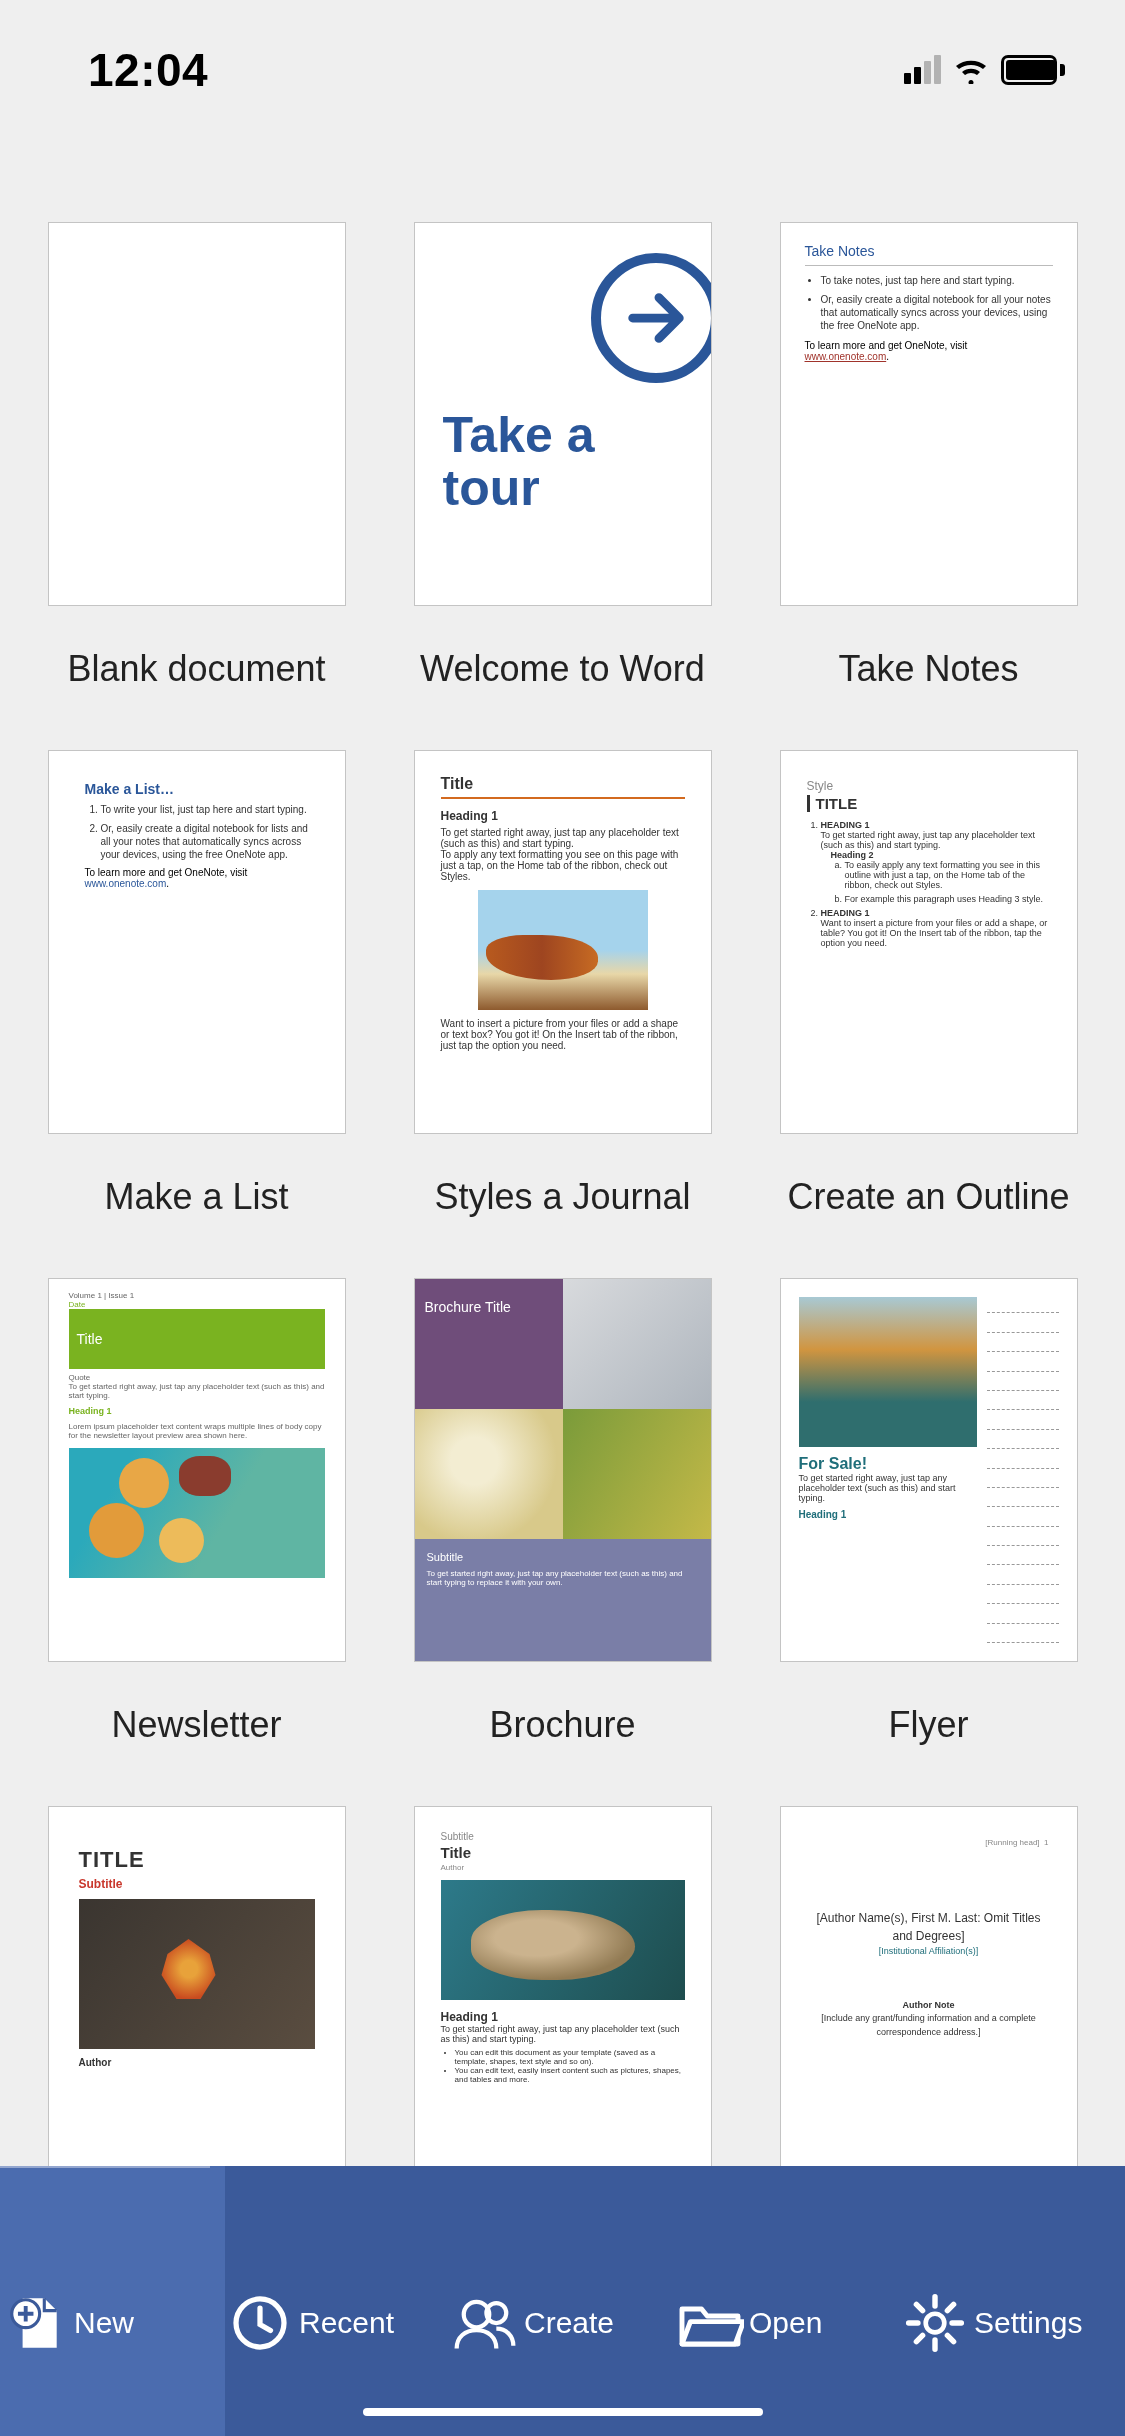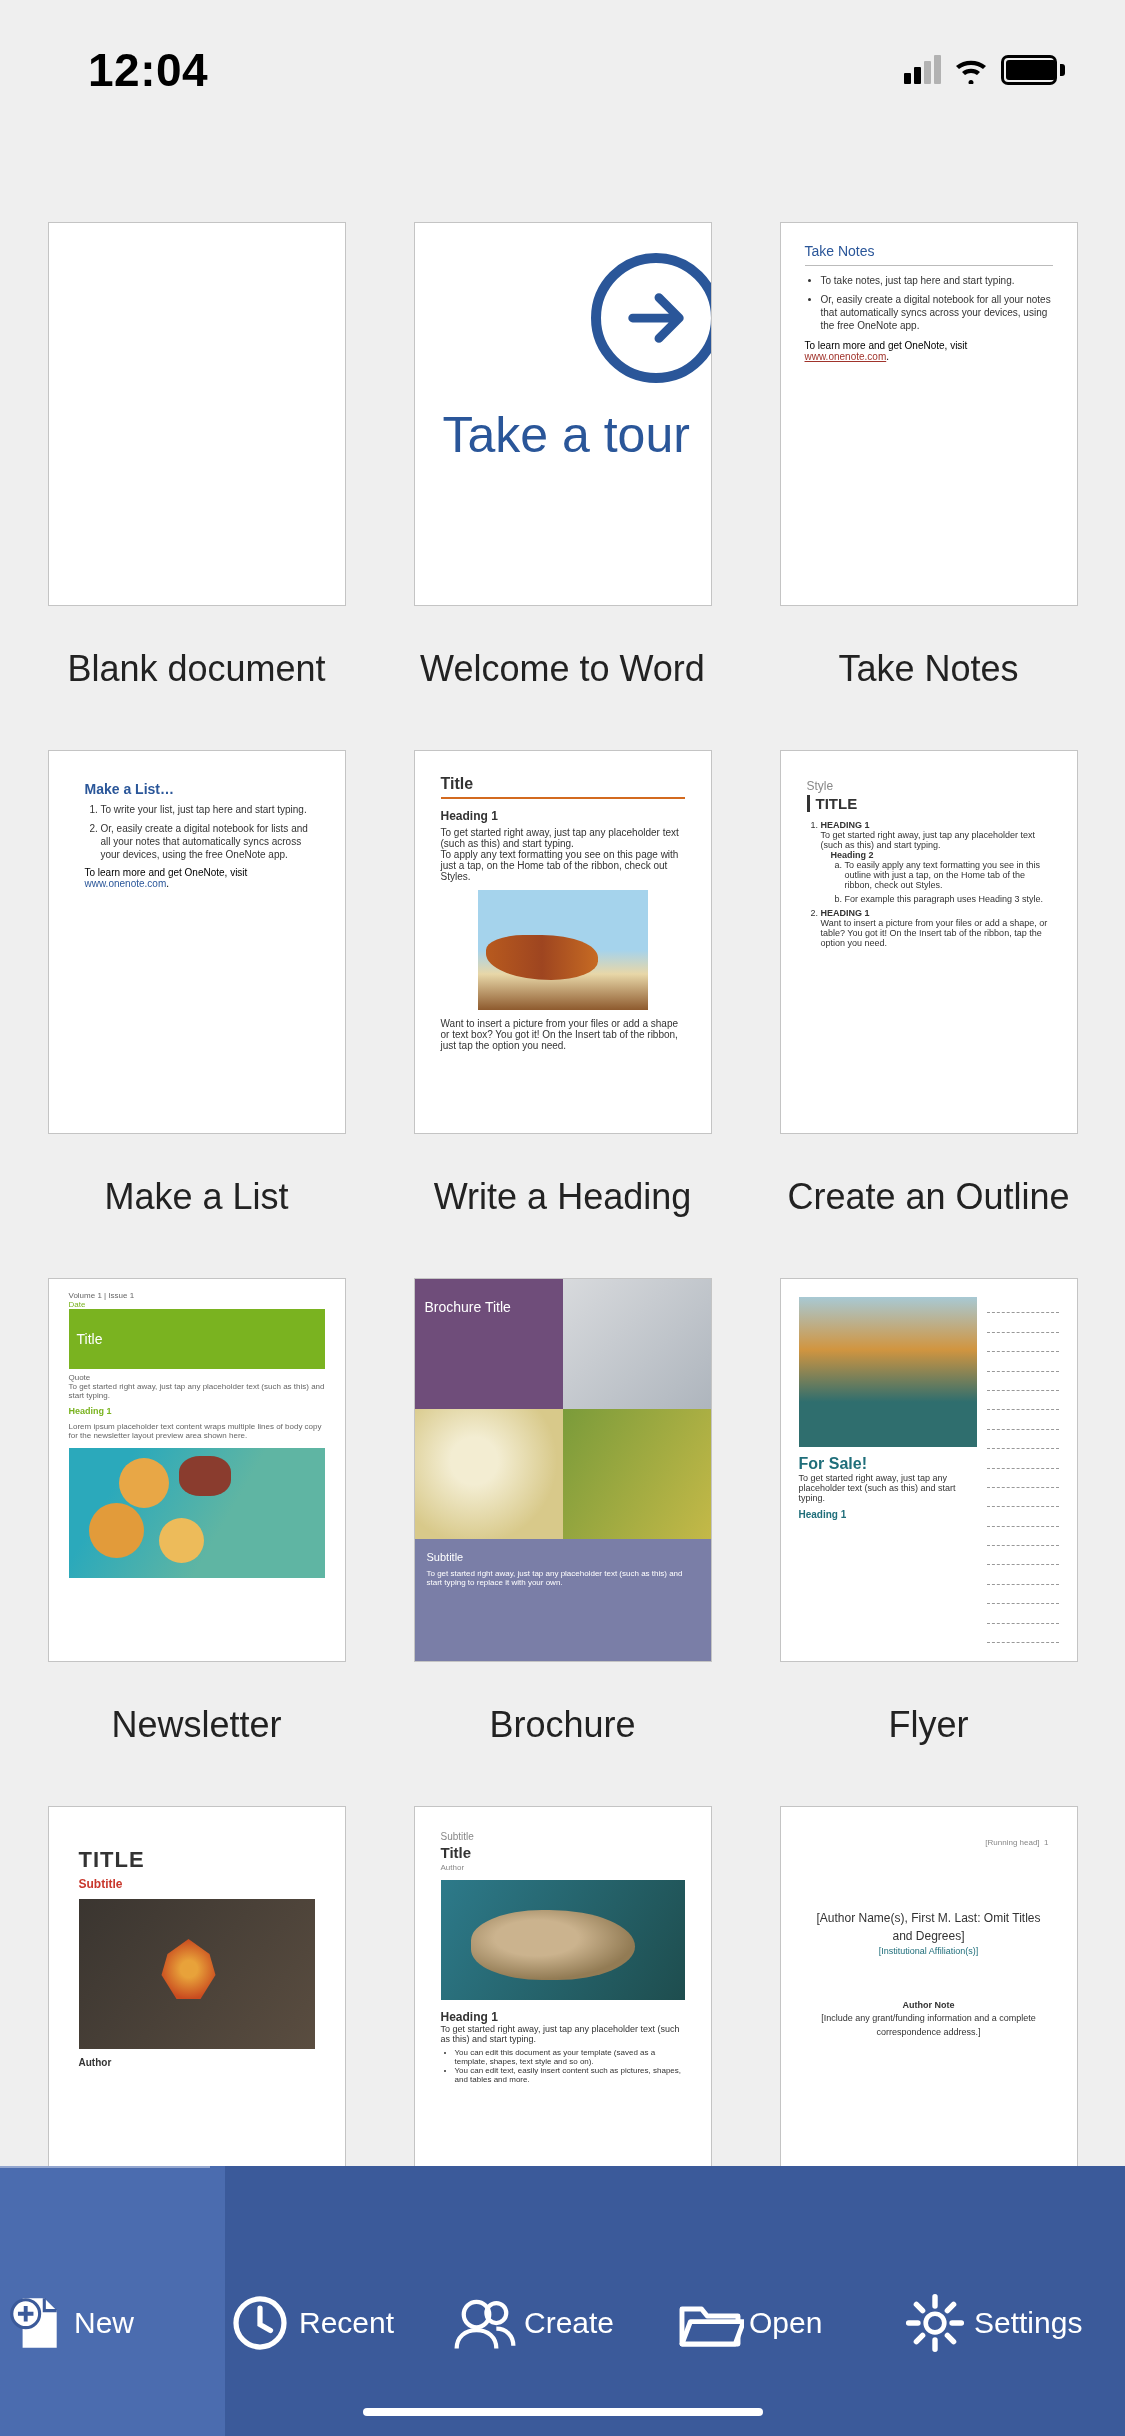--- a/index.html
+++ b/index.html
@@ -21,21 +21,21 @@
 .battery-cap { position: absolute; right: 0; top: 9px; width: 5px; height: 12px; background: #000; border-radius: 0 3px 3px 0; }
 
 .content { position: absolute; top: 130px; bottom: 270px; left: 0; right: 0; overflow: hidden; }
 .grid { display: grid; grid-template-columns: repeat(3, 298px); justify-content: center; column-gap: 68px; row-gap: 60px; padding: 92px 48px 0; }
 .cell { display: flex; flex-direction: column; align-items: center; }
 .thumb { width: 298px; height: 384px; background: #fff; border: 1.5px solid #c4c4c4; overflow: hidden; position: relative; }
 .label { margin-top: 42px; font-size: 36px; color: #222; white-space: nowrap; }
 
 
 .t-blank { background: #fff; }
-.t-welcome { display: flex; flex-direction: column; align-items: flex-end; padding: 30px 0 0; }
+.t-welcome { display: flex; flex-direction: column; align-items: flex-end; padding: 30px 0 0; font-weight: bold; }
 .t-welcome .arrow { width: 130px; height: 130px; border: 10px solid #2a5699; border-radius: 50%; display:flex; align-items:center; justify-content:center; margin-right: -10px; }
 .t-welcome .txt { color: #2a5699; font-size: 50px; line-height: 1.05; padding: 26px 20px 0 28px; align-self: flex-start; width:100%; }
 .t-notes { padding: 20px 24px; font-size: 10px; }
 .t-notes .hd { color: #2a5699; font-size: 14px; font-weight: 500; border-bottom: 1px solid #bbb; padding-bottom: 6px; }
 .t-notes ul { margin: 8px 0 8px 16px; color:#333; }
 .t-notes li { margin-bottom: 6px; line-height:1.3; list-style: disc; }
 .t-notes .lk { color:#a0332b; text-decoration: underline; }
 .t-list { padding: 30px 36px; font-size: 10px; }
 .t-list .hd { color:#2a5699; font-size: 14px; font-weight:600; }
 .t-list ol { margin:6px 0 6px 16px; color:#333; }
@@ -172,21 +172,21 @@
         <div class="ttl">Title</div>
         <div class="hr"></div>
         <div class="h1">Heading 1</div>
         <div>To get started right away, just tap any placeholder text (such as this) and start typing.</div>
         <div>To apply any text formatting you see on this page with just a tap, on the Home tab of the ribbon, check out Styles.</div>
         <div class="img">
             <div class="rocks"></div>
           </div>
         <div>Want to insert a picture from your files or add a shape or text box? You got it! On the Insert tab of the ribbon, just tap the option you need.</div>
       </div>
-      <div class="label">Write a Heading</div>
+      <div class="label">Styles a Journal</div>
     </div>
 
     <div class="cell">
       <div class="thumb t-outline">
         <div class="st">Style</div>
         <div class="ttl">TITLE</div>
         <ol>
           <li><b>HEADING 1</b><div>To get started right away, just tap any placeholder text (such as this) and start typing.</div>
             <div style="margin-left:10px"><b>Heading 2</b>
               <ol style="list-style:lower-alpha">

